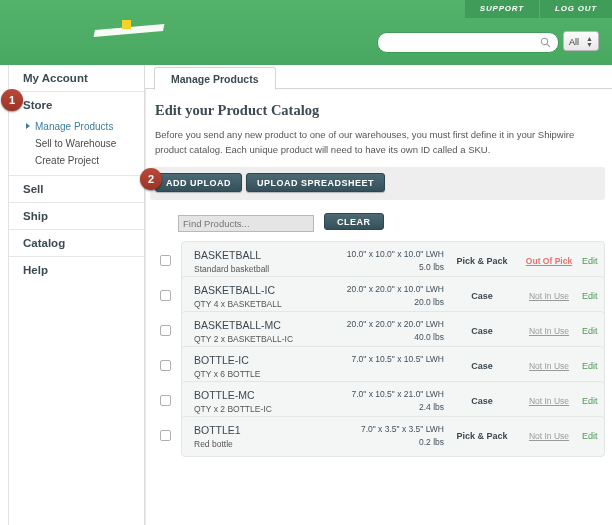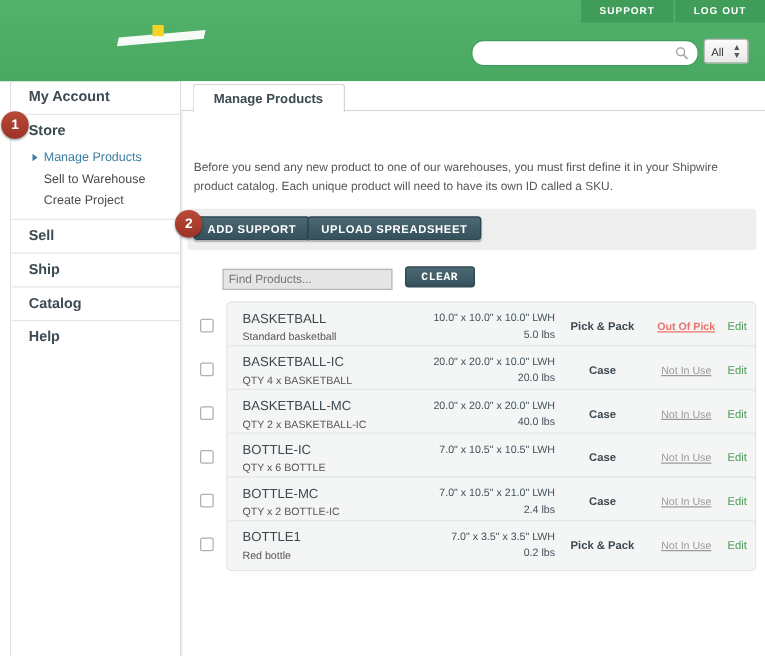--- a/index.html
+++ b/index.html
@@ -12,21 +12,21 @@
   .page{position:relative;width:612px;height:525px;background:#ffffff;}
 
   
   .header{
     position:absolute;left:0;top:0;width:612px;height:65px;
     background:#4caf67;
     background-image:linear-gradient(#53b36b,#48a861);
     border-bottom:2px solid #3e9a57;
     overflow:hidden;
   }
-  .util-bar{position:absolute;right:0;top:0;height:18px;display:flex;}
+  .util-bar{position:absolute;right:0;top:0;height:18px;display:flex;font-style:italic;}
   .util-btn{
     height:18px;line-height:18px;padding:0 15px;
     color:#ffffff;font-size:8px;font-weight:bold;letter-spacing:.8px;
     background:#3f9c59;cursor:pointer;text-align:center;
     border-left:1px solid #56b273;
   }
   .util-btn:first-child{border-left:none;}
 
   .logo{
     position:absolute;left:30px;top:24px;
@@ -167,21 +167,21 @@
     border:1px solid #b8b8b8;background:#e5e5e5;
     font-family:"Liberation Sans", sans-serif;font-size:9.5px;color:#333;
     padding:0 4px;outline:none;
   }
   .btn-clear{
     position:absolute;left:146px;top:0;height:17px;line-height:17px;
     padding:0 12px;border-radius:3px;
     background:#3f5a63;
     background-image:linear-gradient(#4c6a74,#35505a);
     color:#ffffff;font-size:9px;font-weight:bold;letter-spacing:.5px;
-    cursor:pointer;border:1px solid #2e464f;box-sizing:border-box;font-family:Liberation Mono, monospace;
+    cursor:pointer;border:1px solid #2e464f;box-sizing:border-box;
   }
 
   
   .list{
     position:absolute;left:9px;top:152px;width:450px;
   }
   .prow{
     position:relative;height:28px;margin-bottom:7px;
   }
   .pcheck{
@@ -295,28 +295,29 @@
   </div>
 
   <div class="main">
 
     <div class="tabstrip">
       <div class="tab">Manage Products</div>
     </div>
 
     <div class="panel">
 
+      <div class="h1">Edit your Product Catalog</div>
 
       <div class="intro">
         <span>Before you send any new product to one of our warehouses, you must first define it in your Shipwire product catalog.</span>
         <span>Each unique product will need to have its own ID called a SKU.</span>
       </div>
 
       <div class="actionbar"></div>
-      <div class="btn-dark" id="btn-add">ADD SUPPORT</div>
+      <div class="btn-dark" id="btn-add">ADD UPLOAD</div>
       <div class="btn-dark" id="btn-upload">UPLOAD SPREADSHEET</div>
 
       <div class="findrow">
         <input class="find-input" value="" placeholder="Find Products..." style="">
         <div class="btn-clear">CLEAR</div>
       </div>
 
       <div class="list" id="product-list">
           <div class="prow">
             <div class="pcheck"></div>

